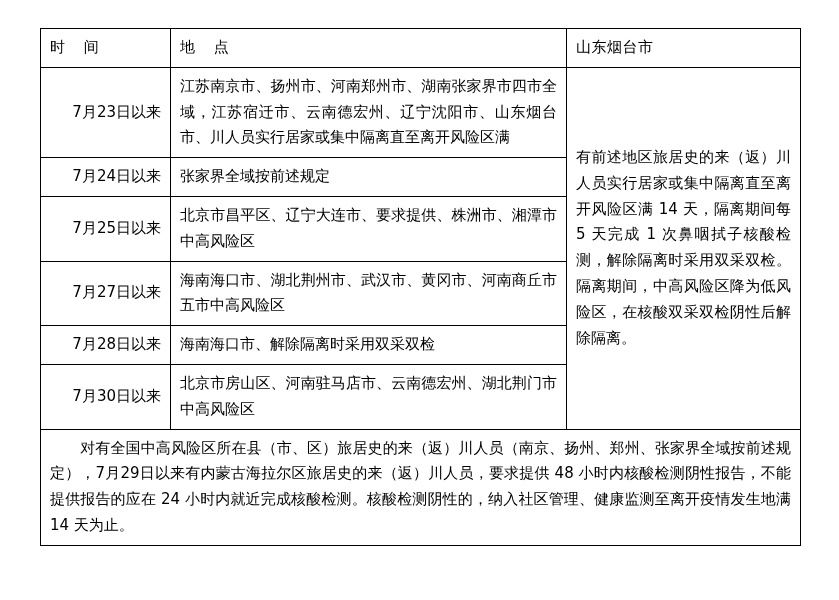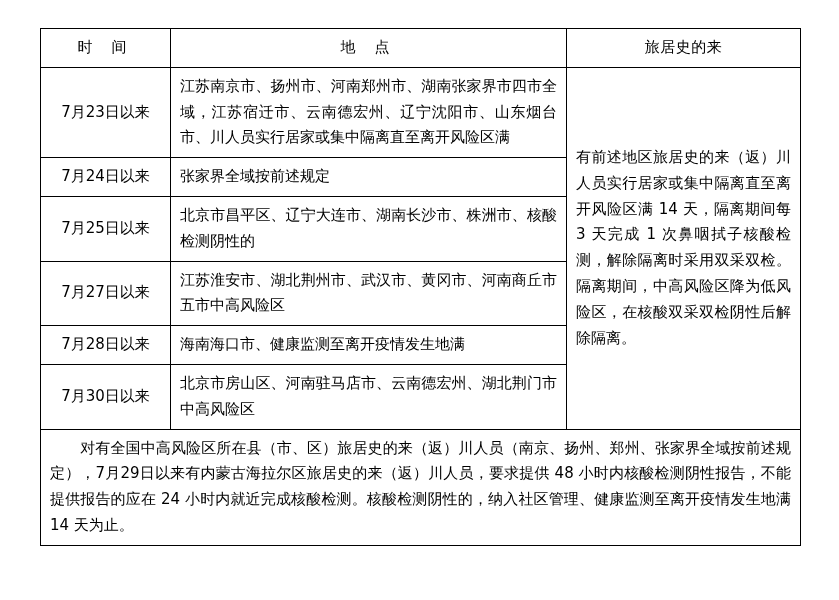--- a/index.html
+++ b/index.html
@@ -34,32 +34,31 @@
     padding: 6px 9px;
     font-size: 15px;
     line-height: 1.72;
     font-weight: normal;
   }
   col.c-time { width: 130px; }
   col.c-place { width: 396px; }
   col.c-measure { width: 234px; }
 
   .hdr {
-    text-align: center;
     font-size: 16px;
     padding-top: 9px;
     padding-bottom: 9px;
     letter-spacing: 0.5px;
   }
   .hdr-spaced {
     letter-spacing: 7px;
     padding-left: 7px;
   }
   .time-cell {
-    text-align: center;
+    text-align: right;
     font-size: 15px;
     white-space: nowrap;
   }
   .place-cell {
     text-align: justify;
     text-justify: inter-ideograph;
     font-size: 15px;
     line-height: 1.78;
   }
   .measure-cell {
@@ -90,42 +89,42 @@
   <table class="risk-table">
     <colgroup>
       <col class="c-time">
       <col class="c-place">
       <col class="c-measure">
     </colgroup>
     <tbody>
       <tr>
         <td class="hdr hdr-spaced">时  间</td>
         <td class="hdr hdr-spaced">地  点</td>
-        <td class="hdr">旅居史的来</td>
+        <td class="hdr">山东烟台市</td>
       </tr>
       <tr>
         <td class="time-cell">7月23日以来</td>
         <td class="place-cell">江苏南京市、扬州市、河南郑州市、湖南张家界市四市全域，江苏宿迁市、云南德宏州、辽宁沈阳市、山东烟台市、川人员实行居家或集中隔离直至离开风险区满</td>
-        <td class="measure-cell" rowspan="6">有前述地区旅居史的来（返）川人员实行居家或集中隔离直至离开风险区满 14 天，隔离期间每 3 天完成 1 次鼻咽拭子核酸检测，解除隔离时采用双采双检。隔离期间，中高风险区降为低风险区，在核酸双采双检阴性后解除隔离。</td>
+        <td class="measure-cell" rowspan="6">有前述地区旅居史的来（返）川人员实行居家或集中隔离直至离开风险区满 14 天，隔离期间每 5 天完成 1 次鼻咽拭子核酸检测，解除隔离时采用双采双检。隔离期间，中高风险区降为低风险区，在核酸双采双检阴性后解除隔离。</td>
       </tr>
       <tr>
         <td class="time-cell">7月24日以来</td>
         <td class="place-cell">张家界全域按前述规定</td>
       </tr>
       <tr>
         <td class="time-cell">7月25日以来</td>
-        <td class="place-cell">北京市昌平区、辽宁大连市、湖南长沙市、株洲市、核酸检测阴性的</td>
+        <td class="place-cell">北京市昌平区、辽宁大连市、要求提供、株洲市、湘潭市中高风险区</td>
       </tr>
       <tr>
         <td class="time-cell">7月27日以来</td>
-        <td class="place-cell">江苏淮安市、湖北荆州市、武汉市、黄冈市、河南商丘市五市中高风险区</td>
+        <td class="place-cell">海南海口市、湖北荆州市、武汉市、黄冈市、河南商丘市五市中高风险区</td>
       </tr>
       <tr>
         <td class="time-cell">7月28日以来</td>
-        <td class="place-cell">海南海口市、健康监测至离开疫情发生地满</td>
+        <td class="place-cell">海南海口市、解除隔离时采用双采双检</td>
       </tr>
       <tr>
         <td class="time-cell">7月30日以来</td>
         <td class="place-cell">北京市房山区、河南驻马店市、云南德宏州、湖北荆门市中高风险区</td>
       </tr>
       <tr>
         <td class="note-cell" colspan="3"><span class="indent"></span><span>对有全国中高风险区所在县（市、区）旅居史的来（返）川人员（南京、扬州、郑州、张家界全域按前述规定），7月29日以来有内蒙古海拉尔区旅居史的来（返）川人员，要求提供 48 小时内核酸检测阴性报告，不能提供报告的应在 24 小时内就近完成核酸检测。核酸检测阴性的，纳入社区管理、健康监测至离开疫情发生地满 14 天为止。</span></td>
       </tr>
     </tbody>
   </table>

